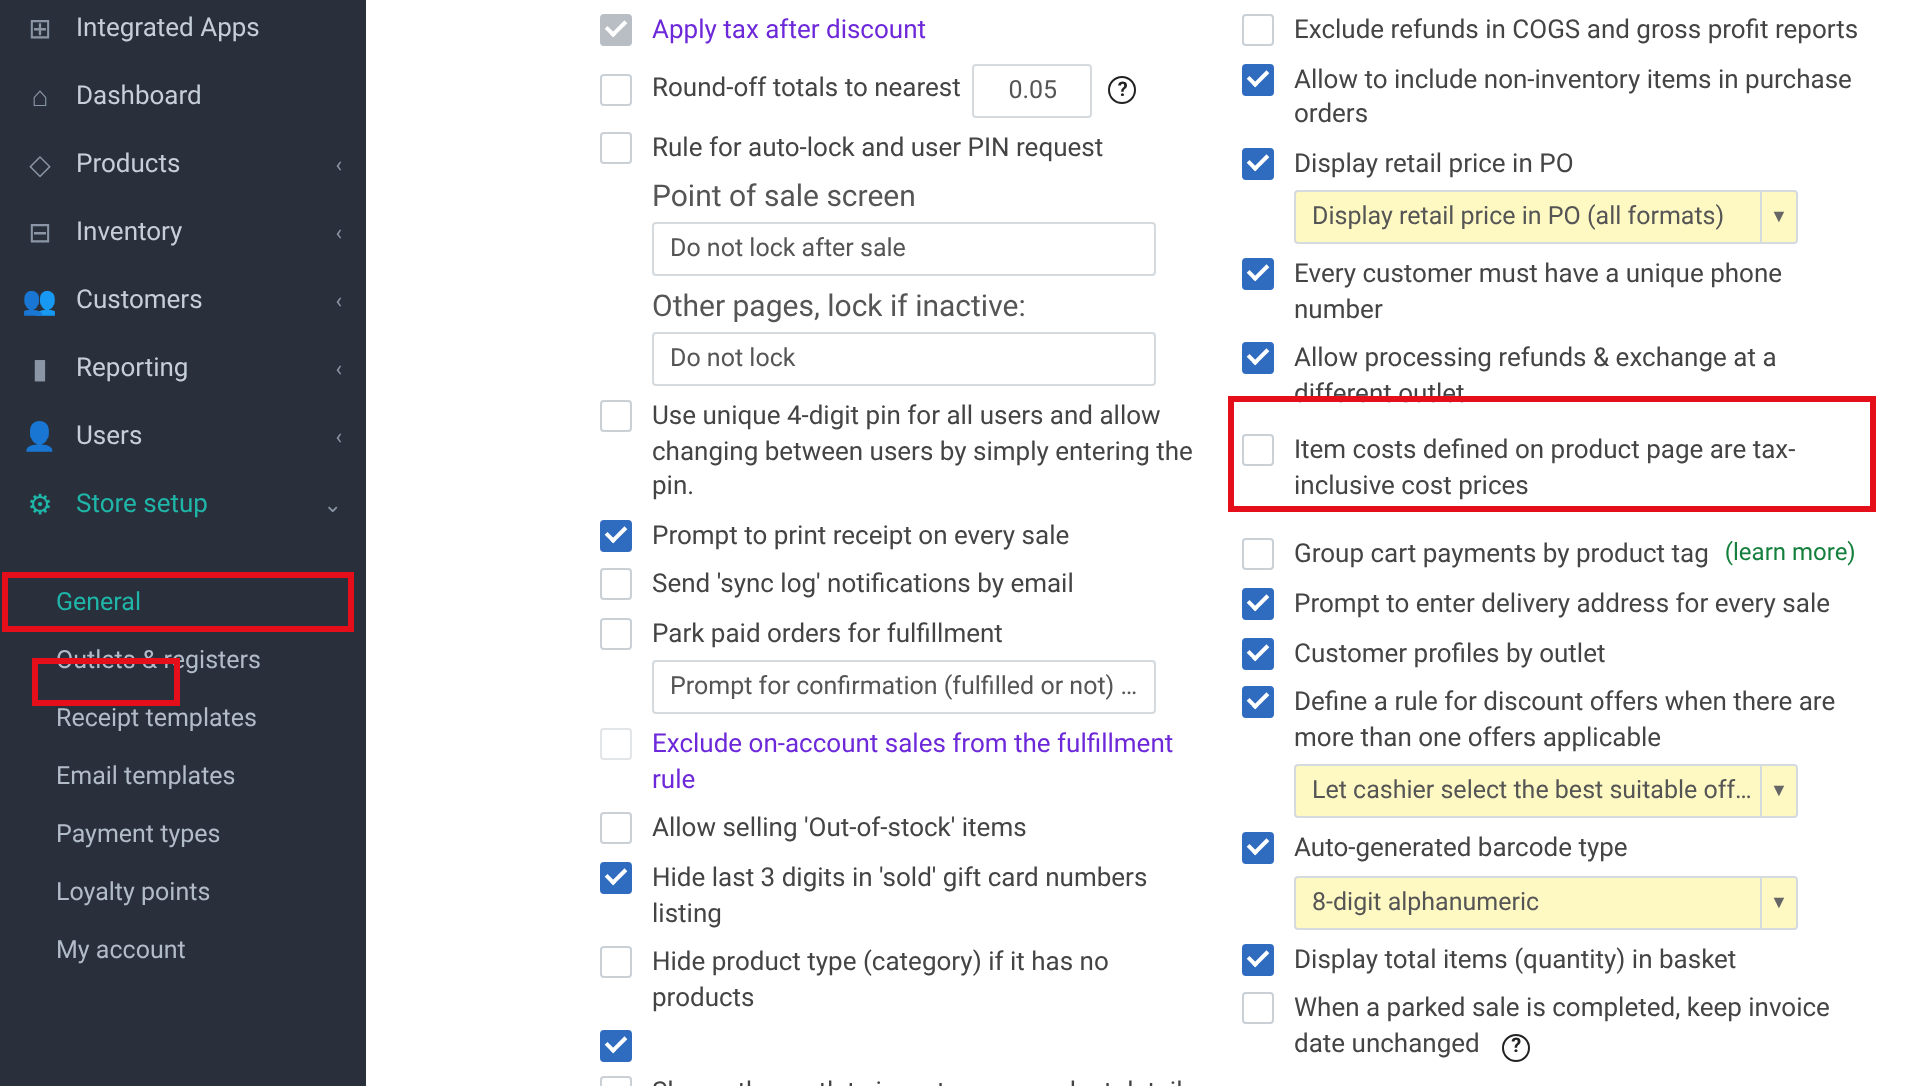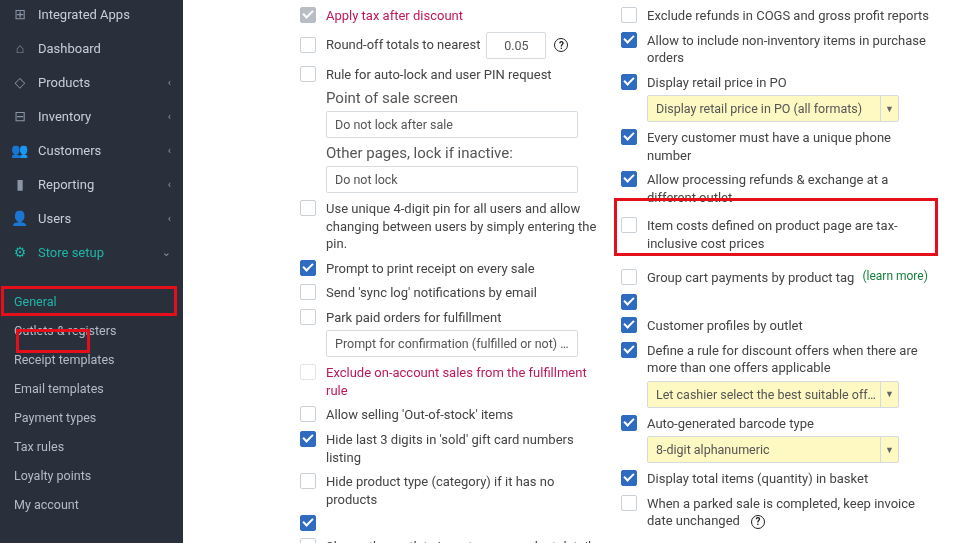--- a/index.html
+++ b/index.html
@@ -44,21 +44,21 @@
 .side-item .chev {
   margin-left: auto;
   font-size: 11px;
   color: #8a95a5;
 }
 .side-item.active {
   color: #1fb6a9;
 }
 .side-item.active .icon { color: #1fb6a9; }
 .sub-item {
-  padding: 7px 12px 7px 14px;
+  padding: 7px 12px 7px 28px;
   font-size: 12.5px;
   color: #b2bcc8;
   cursor: pointer;
 }
 .sub-item.active {
   color: #1fb6a9;
 }
 .hl-red-1 {
   position: absolute;
   left: 1px;
@@ -153,21 +153,21 @@
   height: 8px;
   border: solid #fff;
   border-width: 0 2px 2px 0;
   transform: rotate(45deg);
 }
 .lbl {
   font-size: 13px;
   color: #444;
   line-height: 1.35;
 }
-.lbl.disabled { color: #be185d; }
+.lbl.disabled { color: #6d28d9; }
 .fld {
   border: 1px solid #d4dade;
   background: #fff;
   padding: 5px 8px;
   font-size: 12.5px;
   color: #555;
   border-radius: 2px;
   margin-top: 4px;
   width: 252px;
   white-space: nowrap;
@@ -257,21 +257,20 @@
     <span class="icon">⚙</span>
     <span>Store setup</span>
     <span class="chev">⌄</span>
   </div>
   <div style="height:18px"></div>
   <div class="sub-item active">General</div>
   <div class="sub-item">Outlets &amp; registers</div>
   <div class="sub-item">Receipt templates</div>
   <div class="sub-item">Email templates</div>
   <div class="sub-item">Payment types</div>
-  <div class="sub-item">Tax rules</div>
   <div class="sub-item">Loyalty points</div>
   <div class="sub-item">My account</div>
 </div>
 
 <div class="hl-red-1"></div>
 <div class="hl-red-2"></div>
 <div class="hl-red-3"></div>
 
 <div class="content">
 
@@ -369,20 +368,21 @@
       <span class="cb"></span>
       <span class="lbl">Item costs defined on product page are tax-inclusive cost prices</span>
     </div>
     <div class="row">
       <span class="cb"></span>
       <span class="lbl">Group cart payments by product tag</span>
       <span class="learn">(learn more)</span>
     </div>
     <div class="row">
       <span class="cb checked"></span>
+      <span class="lbl">Prompt to enter delivery address for every sale</span>
     </div>
     <div class="row">
       <span class="cb checked"></span>
       <span class="lbl">Customer profiles by outlet</span>
     </div>
     <div class="row">
       <span class="cb checked"></span>
       <div style="flex:1">
         <span class="lbl">Define a rule for discount offers when there are more than one offers applicable</span>
         <div class="select"><span>Let cashier select the best suitable offer man</span><span class="caret">▼</span></div>

